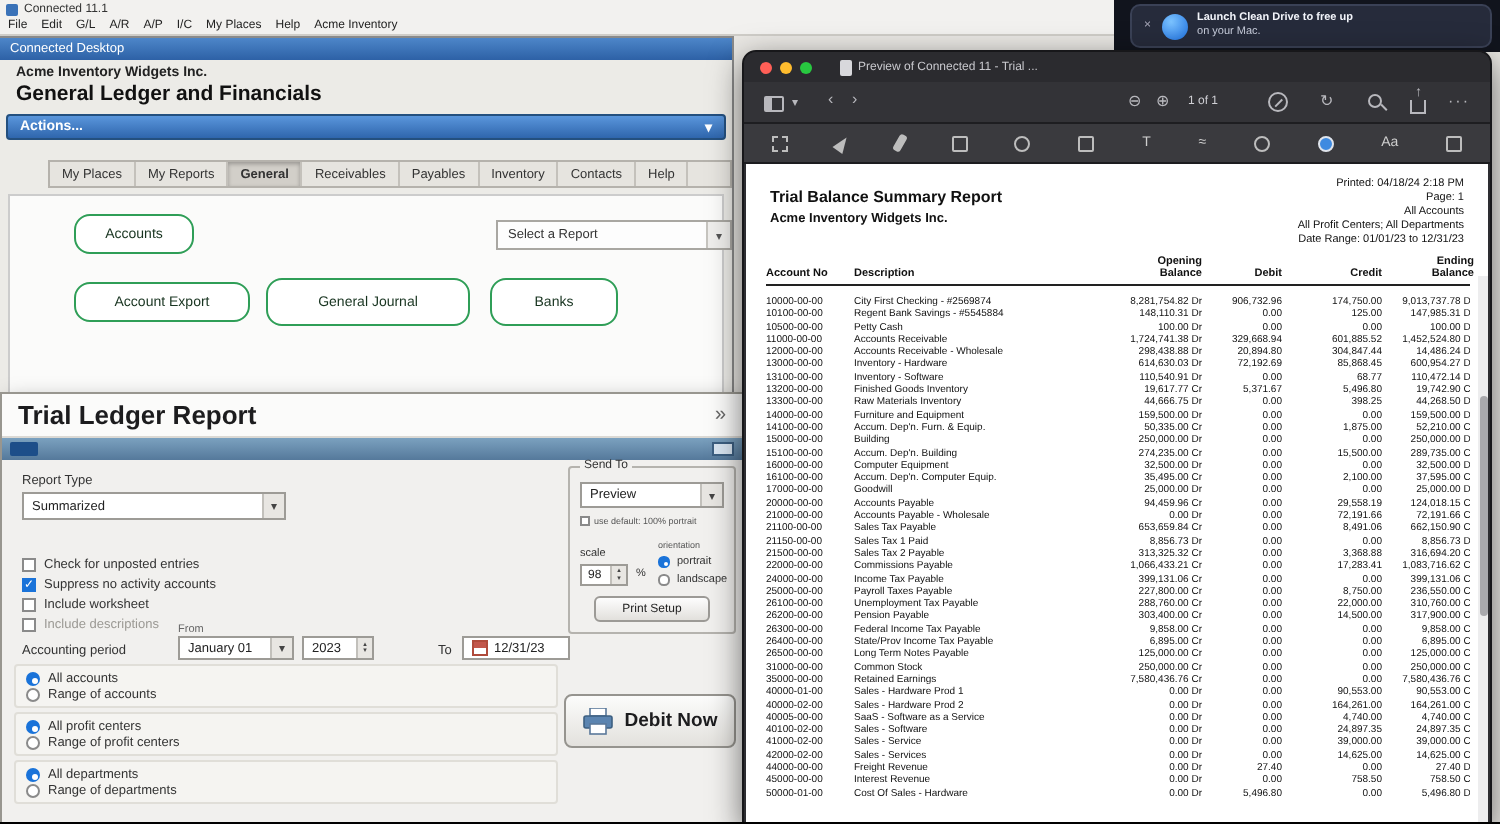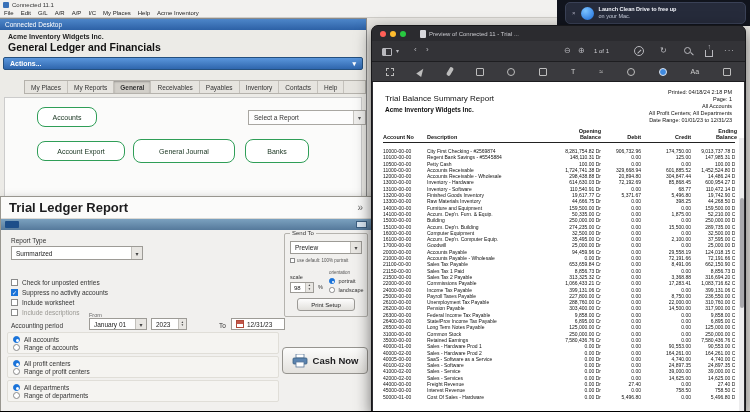--- a/index.html
+++ b/index.html
@@ -159,21 +159,21 @@
                justify-content:space-between; padding:0 14px; color:#cfcfcf; }
   .mi { font-size:7px; color:#cfcfcf; flex:none; }
   .mi-box { width:8px; height:8px; border:1px dashed #bdbdbd; }
   .mi-solid { width:8px; height:8px; border:1px solid #bdbdbd; border-radius:1px; }
   .mi-circle { width:8px; height:8px; border:1px solid #bdbdbd; border-radius:50%; }
   .mi-pen { width:0; height:0; border-left:3.5px solid transparent; border-right:3.5px solid transparent;
             border-bottom:8px solid #bdbdbd; transform:rotate(35deg); }
   .mi-high { width:4px; height:9px; background:#bdbdbd; border-radius:1.5px; transform:rotate(30deg); }
   .mi-color { width:8px; height:8px; border-radius:50%; background:#3f8ae0; border:1px solid #dfe4ec; }
   .pv-doc { position:absolute; left:1px; right:1px; top:56px; bottom:0; background:#fff; color:#111; }
-  .doc-title   { position:absolute; left:12px; top:12px;  font-size:8px;  font-weight:normal; }
+  .doc-title   { position:absolute; left:12px; top:12px;  font-size:8px;  font-weight:bold; }
   .doc-company { position:absolute; left:12px; top:24px; font-size:6.5px; font-weight:bold; }
   .doc-meta { position:absolute; right:12px; top:7px; text-align:right; font-size:5.5px; line-height:7px; }
   .tb-head { position:absolute; left:10px; right:9px; top:46px; display:grid;
              grid-template-columns:44px 114px 60px 40px 50px 46px; align-items:end;
              font-size:5.5px; font-weight:bold; border-bottom:1px solid #222; padding-bottom:2px; }
   .th.num { text-align:right; }
   .wrap2 { display:inline-block; width:30px; line-height:6px; text-align:right; }
   .tb-rows { position:absolute; left:10px; right:9px; top:66px; }
   .tr-row { display:grid; grid-template-columns:44px 114px 60px 40px 50px 46px; height:6.3px;
             font-size:5px; line-height:6.3px; white-space:nowrap; overflow:hidden; }
@@ -364,21 +364,21 @@
         </div>
       <button class="print-setup">Print Setup</button>
     </div>
 
     <button class="print-now">
       <svg width="16" height="14" viewBox="0 0 16 14">
         <rect x="4" y="0" width="8" height="4" fill="#fff" stroke="#5a789a" stroke-width="0.8"></rect>
         <rect x="1" y="4" width="14" height="6" rx="1" fill="#5b84b0" stroke="#3c5f81" stroke-width="0.8"></rect>
         <rect x="4" y="8" width="8" height="5" fill="#fff" stroke="#5a789a" stroke-width="0.8"></rect>
       </svg>
-      <span>Cash Now</span>
+      <span>Debit Now</span>
     </button>
   </div>
 
   <div class="win-prev">
     <div class="pv-titlebar">
       <span class="tl r"></span>
       <span class="tl y"></span>
       <span class="tl g"></span>
       <span class="pv-title">
         <span class="pv-doc-ic"></span>

